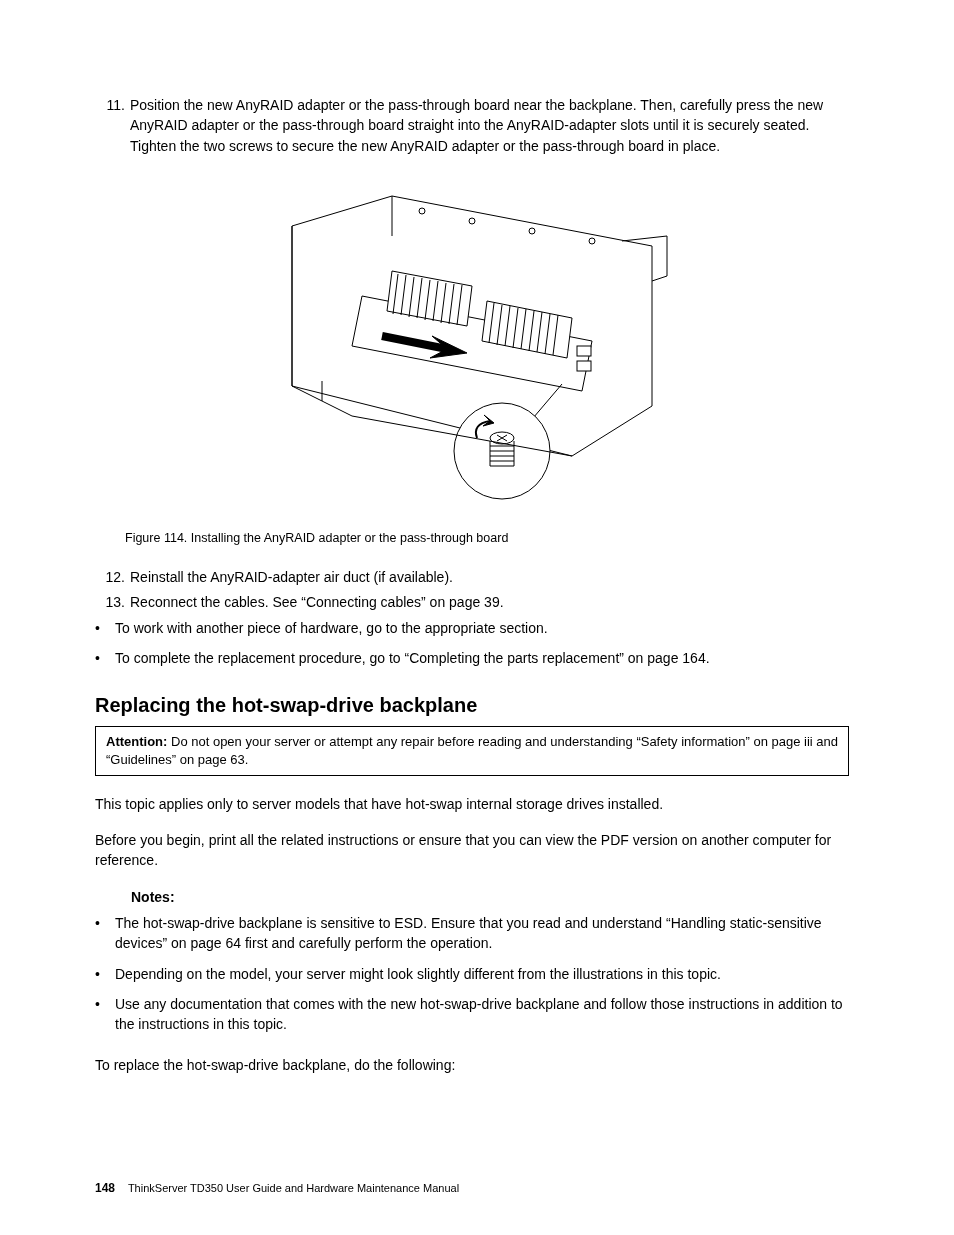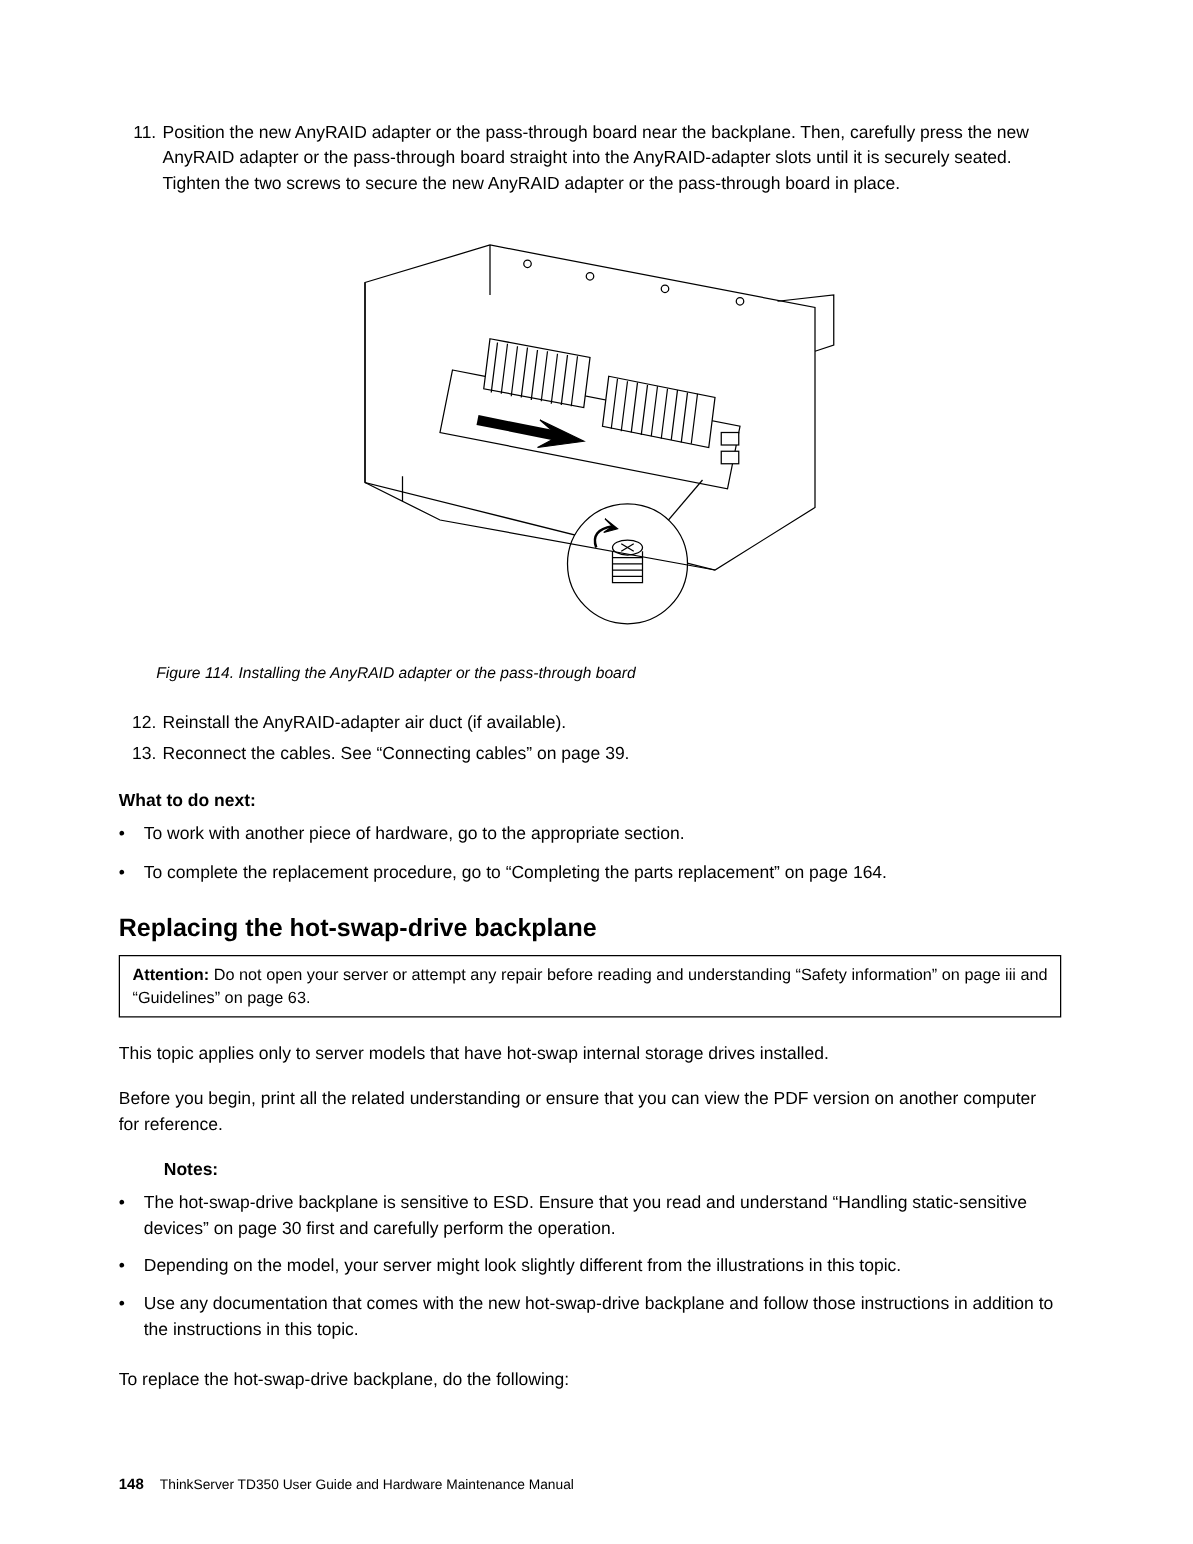--- a/index.html
+++ b/index.html
@@ -34,21 +34,20 @@
     margin-right: 5px;
   }
   .figure-box {
     text-align: center;
     margin: 30px 0 20px 0;
   }
   .figure-svg {
     display: inline-block;
   }
   .figure-caption {
-    font-style: italic;
     font-size: 12.5px;
     margin-top: 18px;
     margin-bottom: 20px;
     text-align: left;
     padding-left: 30px;
   }
   .bold {
     font-weight: bold;
   }
   ul.bullets {
@@ -189,46 +188,45 @@
     <li>
       <span class="num">12.</span>
       <span>Reinstall the AnyRAID-adapter air duct (if available).</span>
     </li>
     <li>
       <span class="num">13.</span>
       <span>Reconnect the cables. See “Connecting cables” on page 39.</span>
     </li>
   </ol>
 
-  <div class="what-next">What to do next:</div>
   <ul class="bullets">
     <li>
         <span class="bullet">•</span>
         <span>To work with another piece of hardware, go to the appropriate section.</span>
       </li>
     <li>
         <span class="bullet">•</span>
         <span>To complete the replacement procedure, go to “Completing the parts replacement” on page 164.</span>
       </li>
   </ul>
 
   <h2 class="section">Replacing the hot-swap-drive backplane</h2>
 
   <div class="attention-box">
     <span class="bold">Attention:</span><span> Do not open your server or attempt any repair before reading and understanding “Safety information” on page iii and “Guidelines” on page 63.</span>
   </div>
 
   <p>This topic applies only to server models that have hot-swap internal storage drives installed.</p>
-  <p>Before you begin, print all the related understanding or ensure that you can view the PDF version on another computer for reference.</p>
+  <p>Before you begin, print all the related instructions or ensure that you can view the PDF version on another computer for reference.</p>
 
   <div class="notes-hdr">Notes:</div>
   <ul class="bullets">
     <li>
         <span class="bullet">•</span>
-        <span>The hot-swap-drive backplane is sensitive to ESD. Ensure that you read and understand “Handling static-sensitive devices” on page 30 first and carefully perform the operation.</span>
+        <span>The hot-swap-drive backplane is sensitive to ESD. Ensure that you read and understand “Handling static-sensitive devices” on page 64 first and carefully perform the operation.</span>
       </li>
     <li>
         <span class="bullet">•</span>
         <span>Depending on the model, your server might look slightly different from the illustrations in this topic.</span>
       </li>
     <li>
         <span class="bullet">•</span>
         <span>Use any documentation that comes with the new hot-swap-drive backplane and follow those instructions in addition to the instructions in this topic.</span>
       </li>
   </ul>

